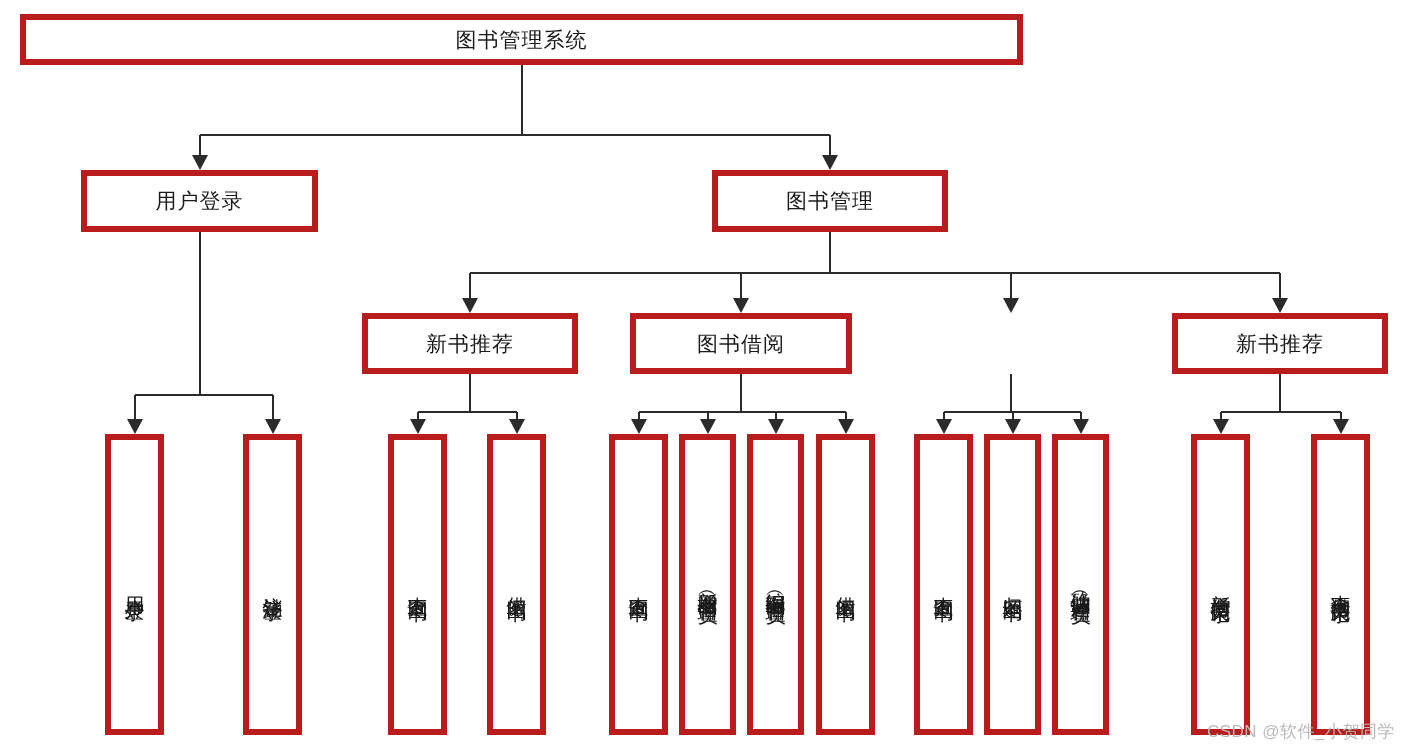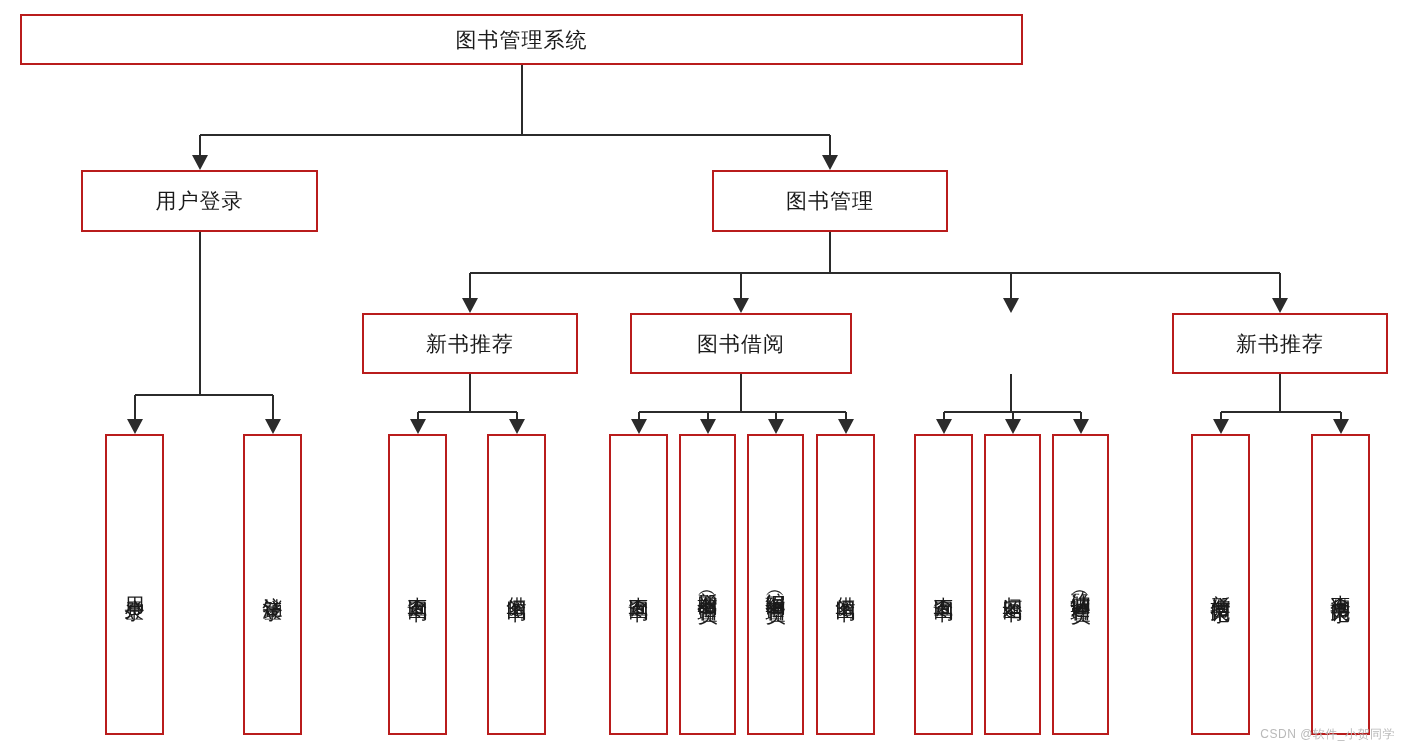--- a/index.html
+++ b/index.html
@@ -13,21 +13,21 @@
   #canvas {
     position: relative;
     width: 1405px;
     height: 747px;
     background: #ffffff;
     overflow: hidden;
   }
   .node {
     position: absolute;
     box-sizing: border-box;
-    border: 2px solid #b91c1c;
+    border: 6px solid #b91c1c;
     background: #ffffff;
     display: flex;
     align-items: center;
     justify-content: center;
     color: #1a1a1a;
   }
   .node.horiz {
     font-size: 21px;
     letter-spacing: 1px;
   }
@@ -56,21 +56,21 @@
     width: 0;
     height: 0;
     border-left: 8px solid transparent;
     border-right: 8px solid transparent;
     border-top: 15px solid #2b2b2b;
   }
   #watermark {
     position: absolute;
     right: 10px;
     bottom: 4px;
-    font-size: 12px;
+    font-size: 17px;
     color: #b9b9b9;
     letter-spacing: 0.5px;
     white-space: nowrap;
   }
 </style>
 </head>
 <body>
 
 <div id="canvas">
 

